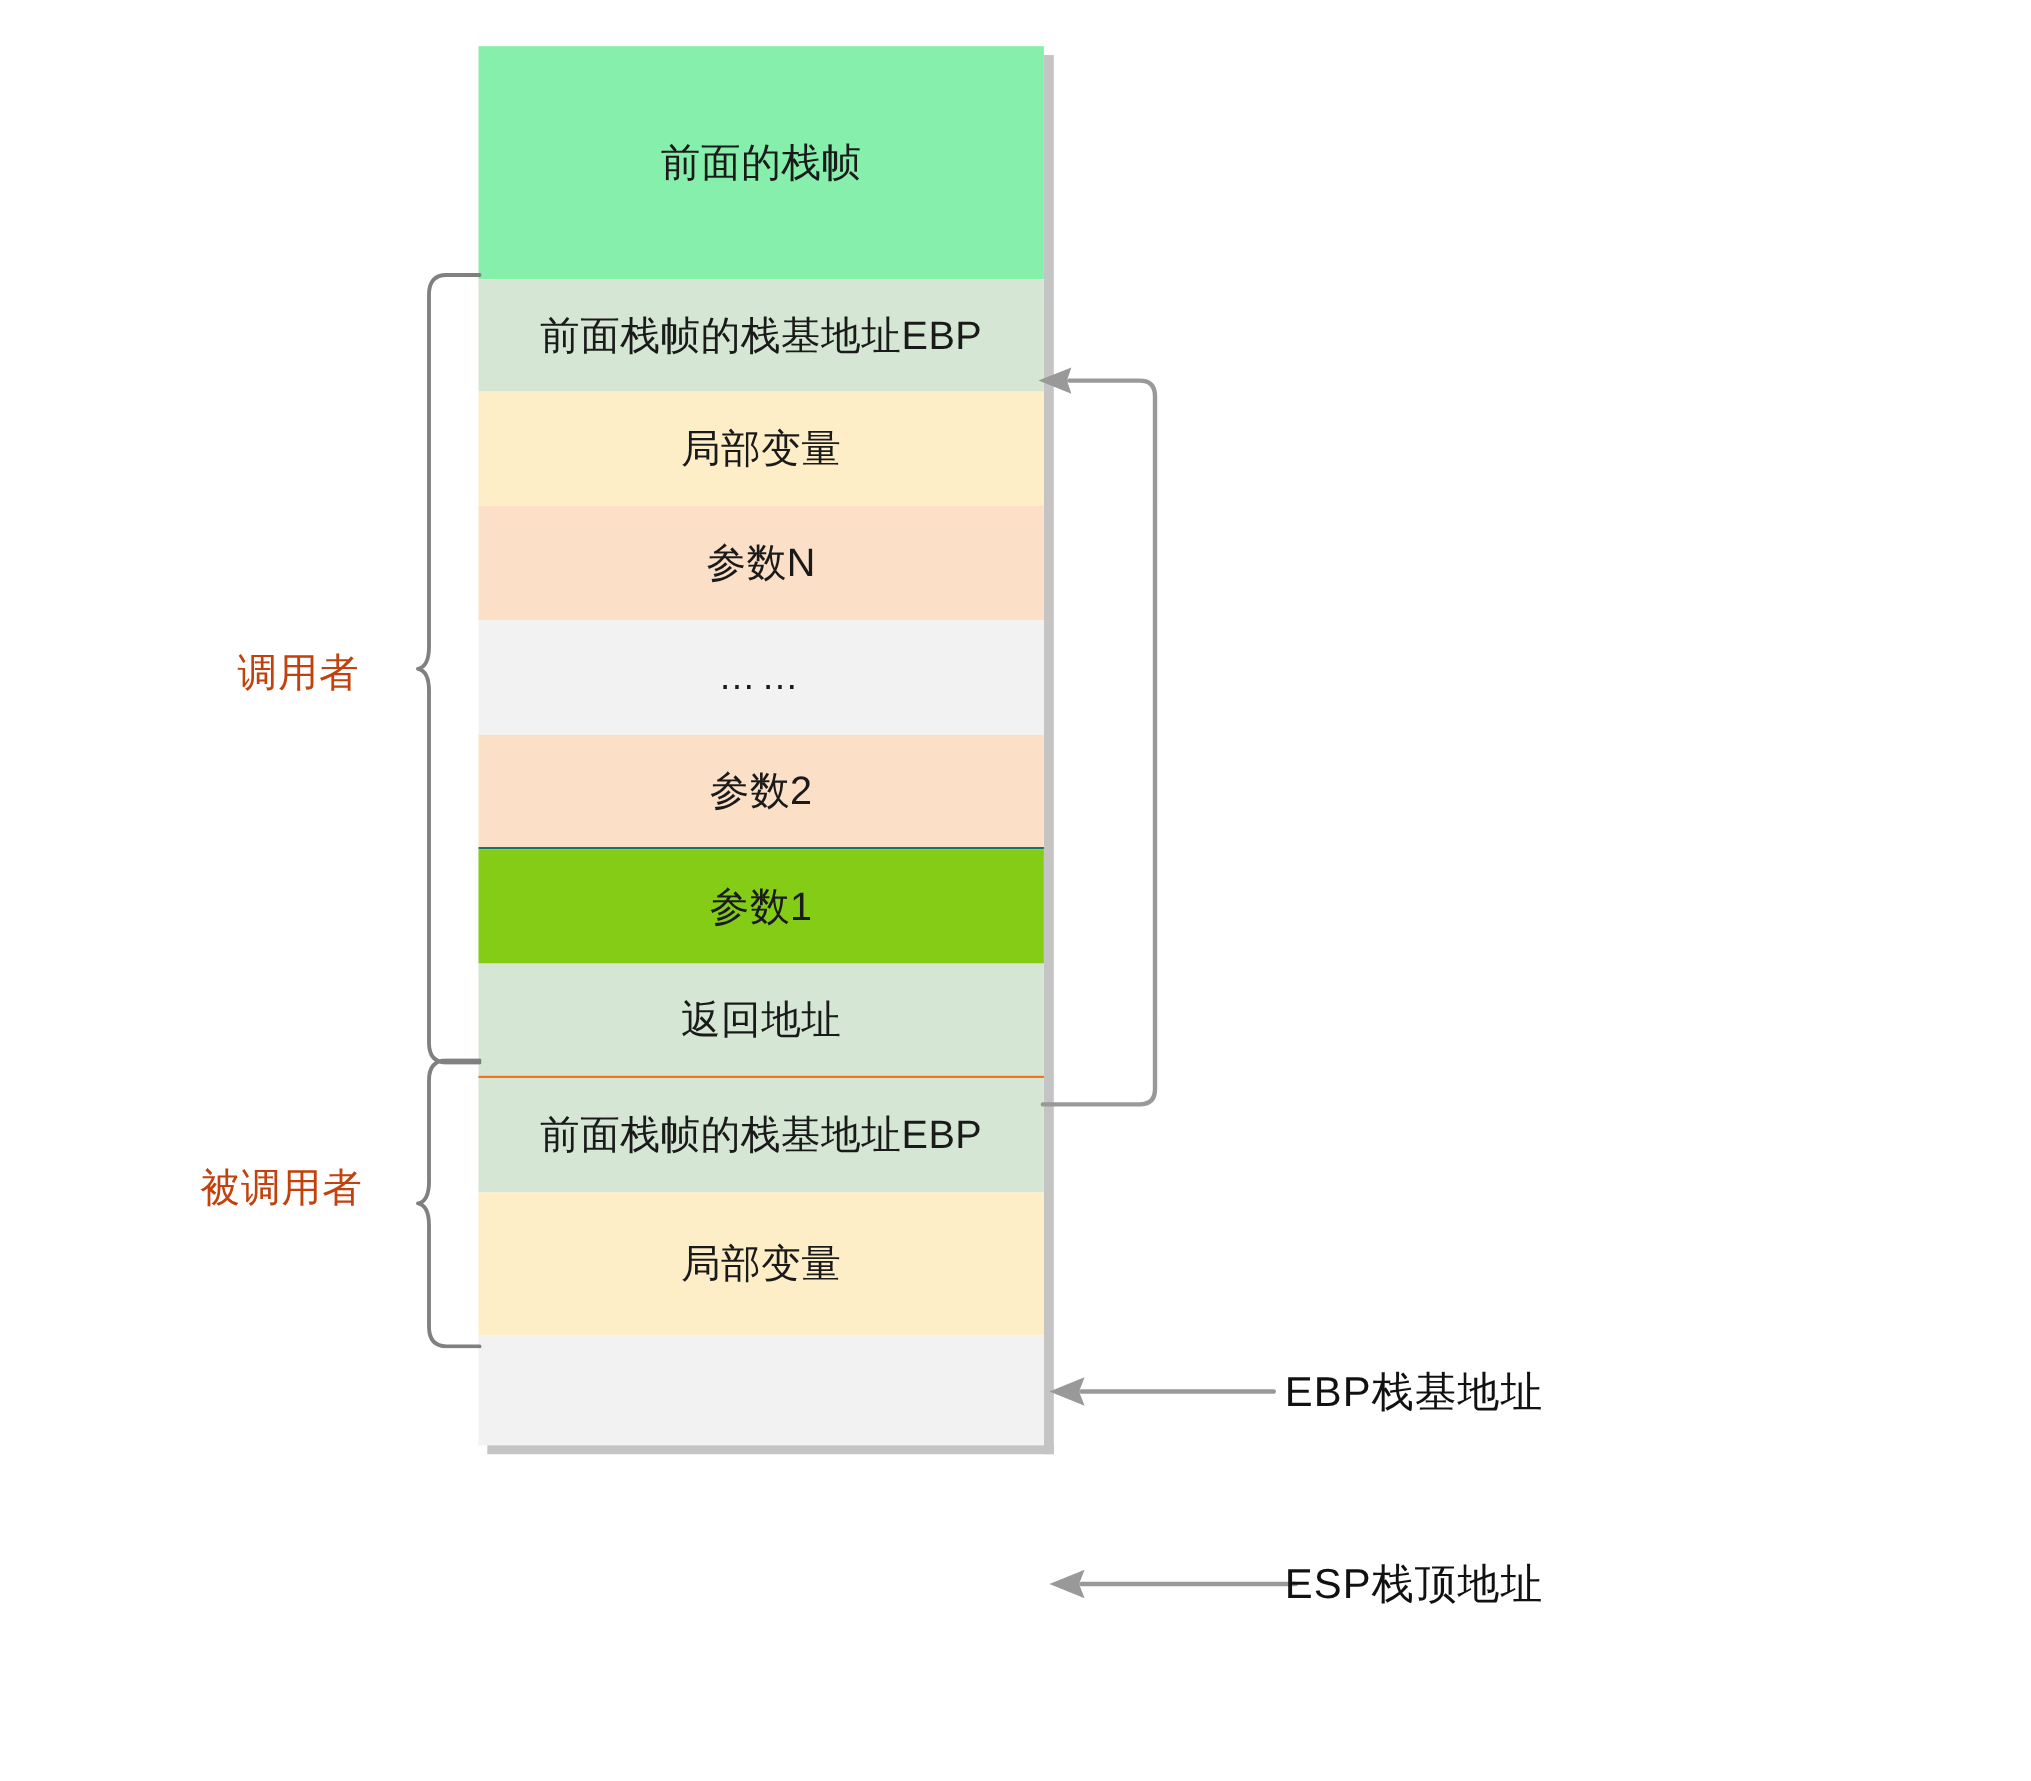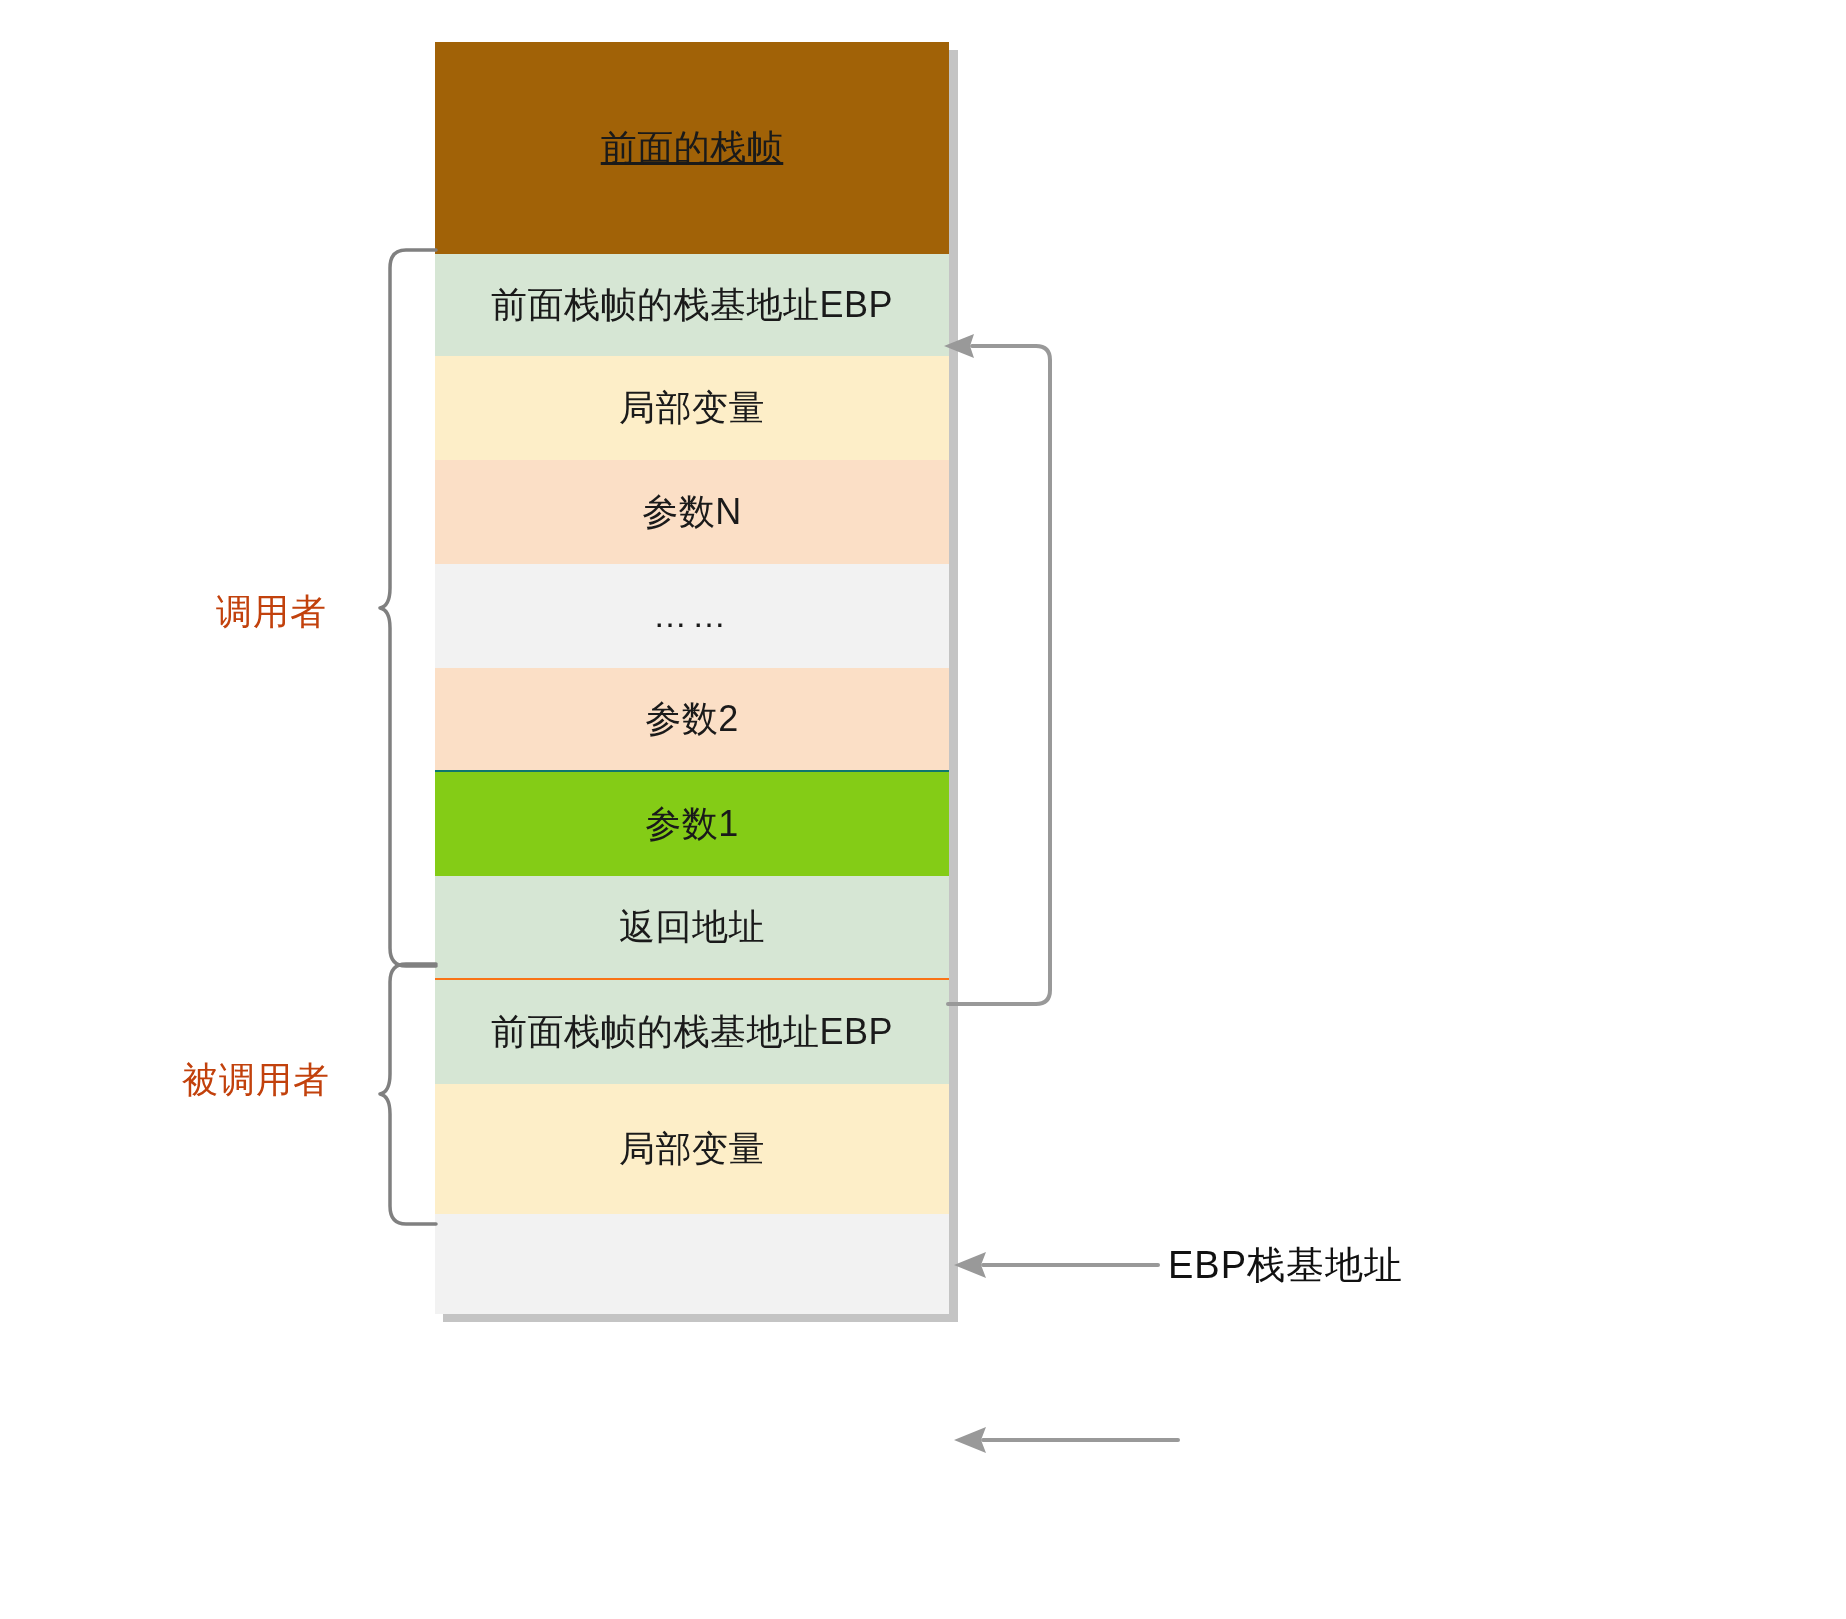--- a/index.html
+++ b/index.html
@@ -91,21 +91,21 @@
 </head>
 <body>
 
 <div id="canvas">
 
   <div id="stack-shadow-right"></div>
   <div id="stack-shadow-bottom"></div>
 
   <div id="stack-column">
 
-    <div class="stack-row" style="height:212px; background:#a16207;text-decoration:underline;">
+    <div class="stack-row" style="height:212px; background:#86efac;">
       <span class="row-label">前面的栈帧</span>
     </div>
 
     <div class="stack-row" style="height:102px; background:#d6e6d4;">
       <span class="row-label">前面栈帧的栈基地址EBP</span>
     </div>
 
     <div class="stack-row" style="height:104px; background:#fdeec8;">
       <span class="row-label">局部变量</span>
     </div>
@@ -176,14 +176,15 @@
     </svg>
   </div>
   <div class="annot-label" style="left:1168px; top:1240px;">EBP栈基地址</div>
 
   <div class="connector" style="left:950px; top:1420px; width:230px; height:42px;">
     <svg width="230" height="42" viewBox="0 0 230 42" xmlns="http://www.w3.org/2000/svg">
       <path d="M4 20 L36 7 L31 20 L36 33 Z" fill="#999999"></path>
       <path d="M33 20 L228 20" fill="none" stroke="#999999" stroke-width="4" stroke-linecap="round"></path>
     </svg>
   </div>
+  <div class="annot-label" style="left:1168px; top:1415px;">ESP栈顶地址</div>
 
 </div>
 
 </body></html>

